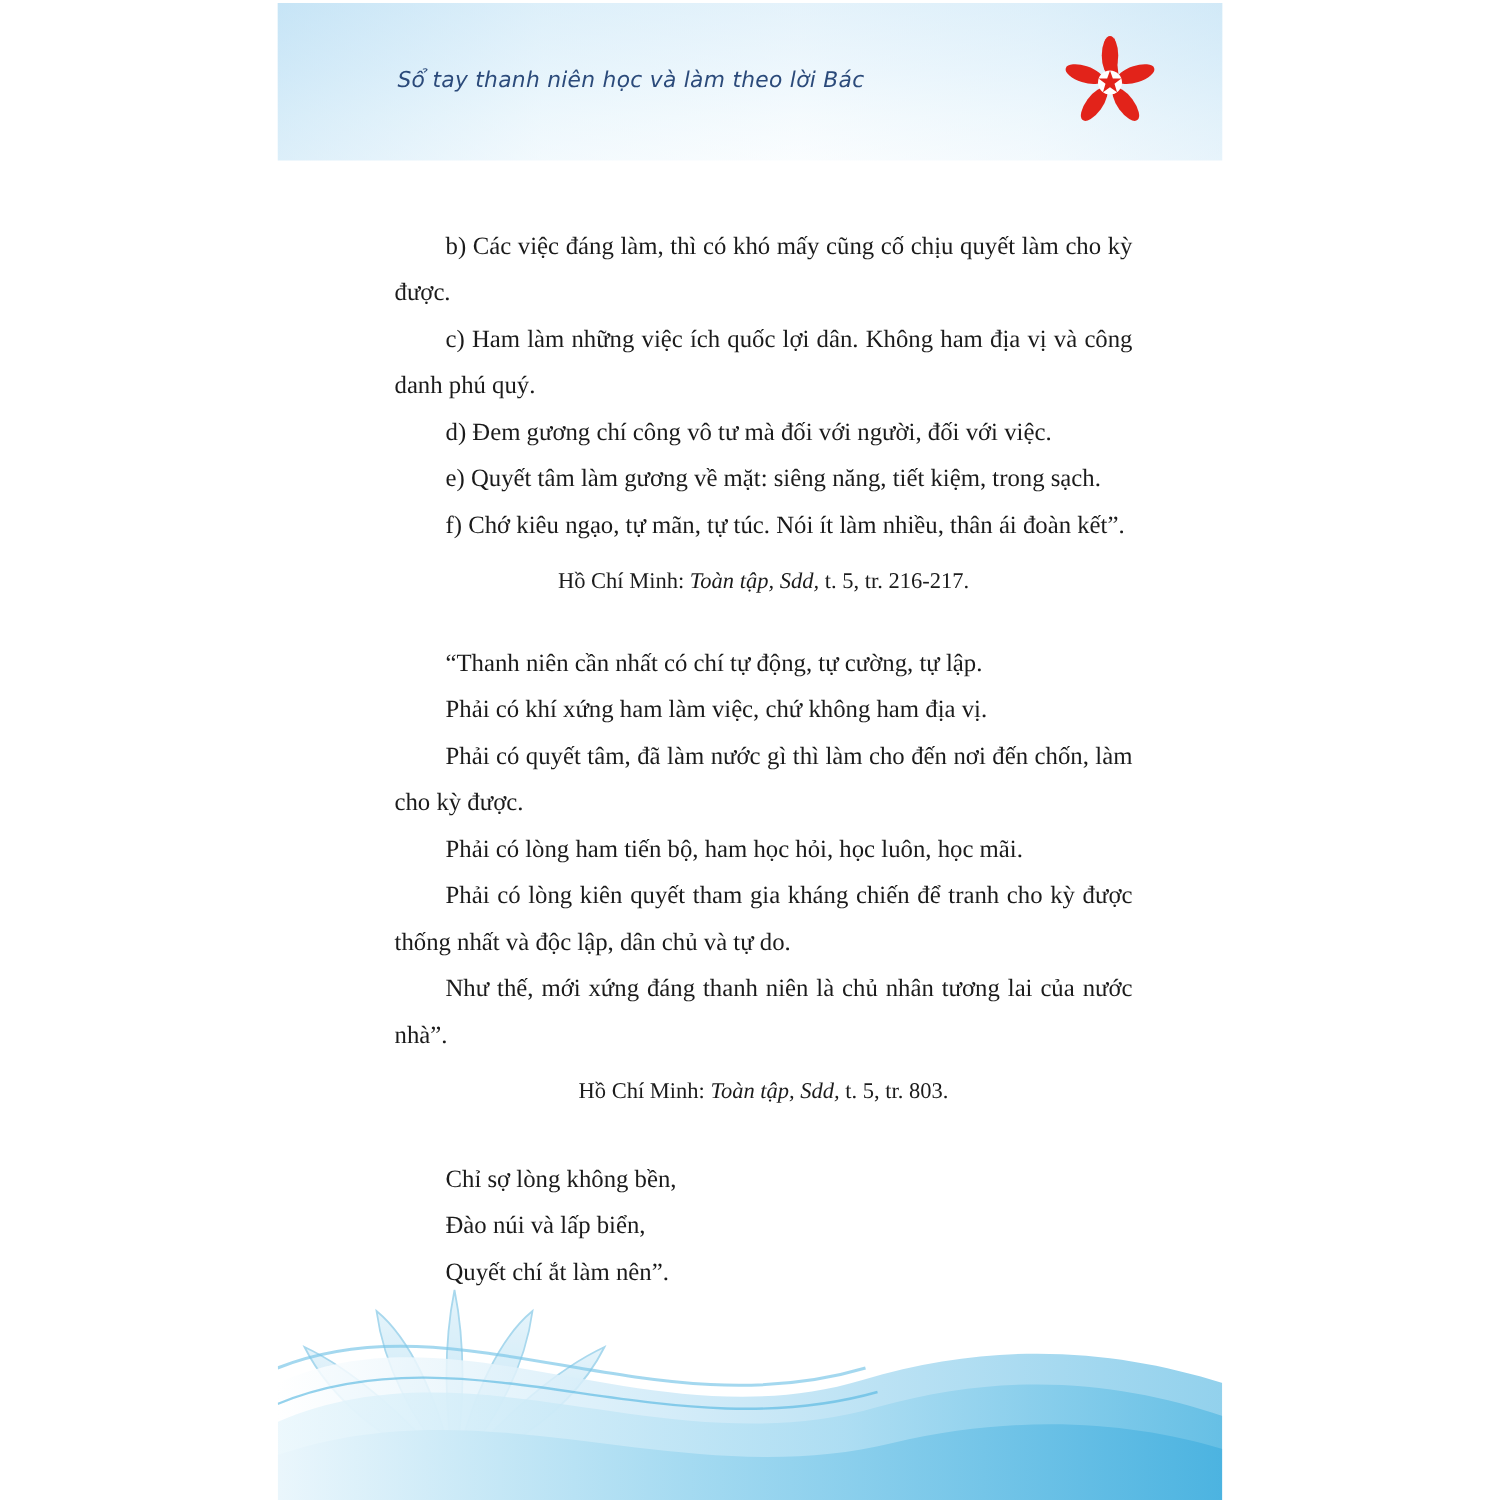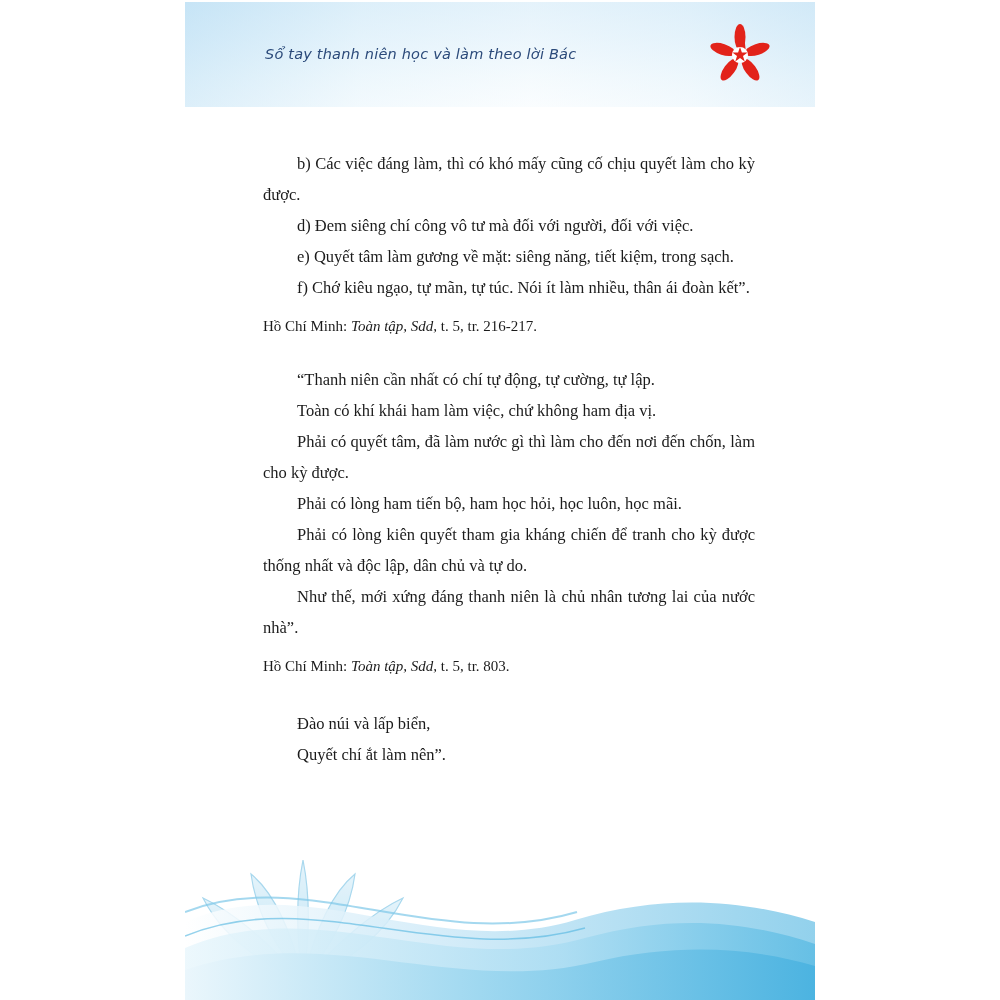--- a/index.html
+++ b/index.html
@@ -65,21 +65,21 @@
     font-size: 16.5px;
     line-height: 31px;
     text-align: justify;
     margin-top: 46px;
   }
   p { margin: 0; }
   .ind { text-indent: 34px; }
   .blk { margin-top: 22px; }
   .quote-line { text-indent: 34px; }
   .src {
-    text-align: left;
+    text-align: center;
     font-size: 15px;
     margin-top: 8px;
     text-indent: 0;
   }
   .src i { font-style: italic; }
   .poem { margin-top: 26px; }
   .poem p { text-indent: 34px; }
   
   .bottom-art {
     position: absolute;
@@ -123,42 +123,44 @@
         </g>
         <circle cx="0" cy="0" r="8" fill="#ffffff"></circle>
         <path d="M0,-8 L1.9,-2.6 L7.6,-2.6 L3,0.9 L4.7,6.5 L0,3.1 L-4.7,6.5 L-3,0.9 L-7.6,-2.6 L-1.9,-2.6 Z" fill="#e2231a"></path>
       </g>
     </svg>
   </div>
 
   <div class="content">
 
     <p class="ind">b) Các việc đáng làm, thì có khó mấy cũng cố chịu quyết làm cho kỳ được.</p>
-    <p class="ind">d) Đem siêng chí công vô tư mà đối với người, đối với việc.</p>
+    <p class="ind">c) Ham làm những việc ích quốc lợi dân. Không ham địa vị và công danh phú quý.</p>
+    <p class="ind">d) Đem gương chí công vô tư mà đối với người, đối với việc.</p>
     <p class="ind">e) Quyết tâm làm gương về mặt: siêng năng, tiết kiệm, trong sạch.</p>
     <p class="ind">f) Chớ kiêu ngạo, tự mãn, tự túc. Nói ít làm nhiều, thân ái đoàn kết”.</p>
 
     <p class="src">
       <span>Hồ Chí Minh: </span><i>Toàn tập, Sdd,</i><span> t. 5, tr. 216-217.</span>
     </p>
 
     <div class="blk">
       <p class="quote-line">“Thanh niên cần nhất có chí tự động, tự cường, tự lập.</p>
-      <p class="quote-line">Toàn có khí khái ham làm việc, chứ không ham địa vị.</p>
+      <p class="quote-line">Phải có khí xứng ham làm việc, chứ không ham địa vị.</p>
       <p class="quote-line">Phải có quyết tâm, đã làm nước gì thì làm cho đến nơi đến chốn, làm cho kỳ được.</p>
       <p class="quote-line">Phải có lòng ham tiến bộ, ham học hỏi, học luôn, học mãi.</p>
       <p class="quote-line">Phải có lòng kiên quyết tham gia kháng chiến để tranh cho kỳ được thống nhất và độc lập, dân chủ và tự do.</p>
       <p class="quote-line">Như thế, mới xứng đáng thanh niên là chủ nhân tương lai của nước nhà”.</p>
     </div>
 
     <p class="src">
       <span>Hồ Chí Minh: </span><i>Toàn tập, Sdd,</i><span> t. 5, tr. 803.</span>
     </p>
 
     <div class="poem">
+      <p>Chỉ sợ lòng không bền,</p>
       <p>Đào núi và lấp biển,</p>
       <p>Quyết chí ắt làm nên”.</p>
     </div>
 
   </div>
 
   <div class="bottom-art">
     <svg width="630" height="230" viewBox="0 0 630 230" preserveAspectRatio="none">
       <defs>
         <linearGradient id="wg1" x1="0" y1="0" x2="1" y2="0">

